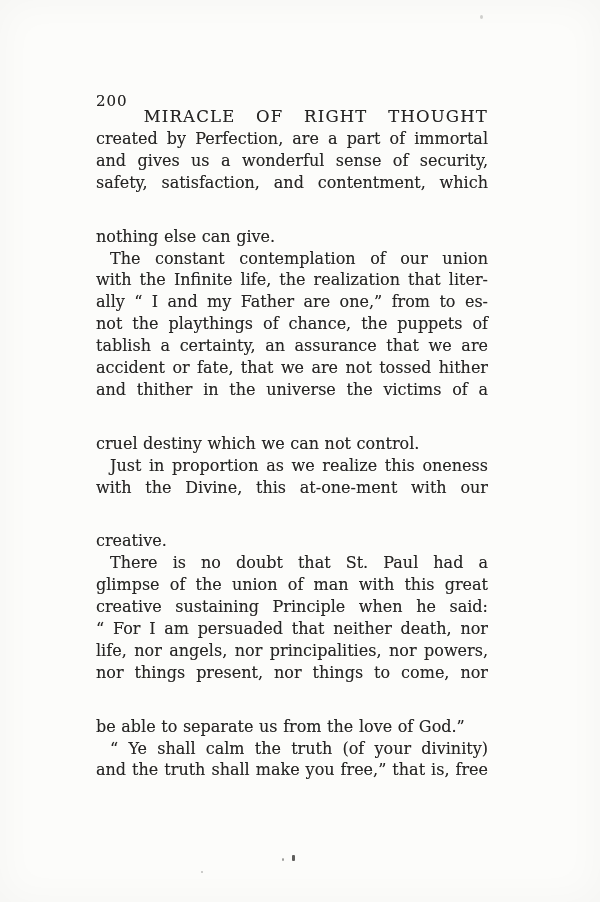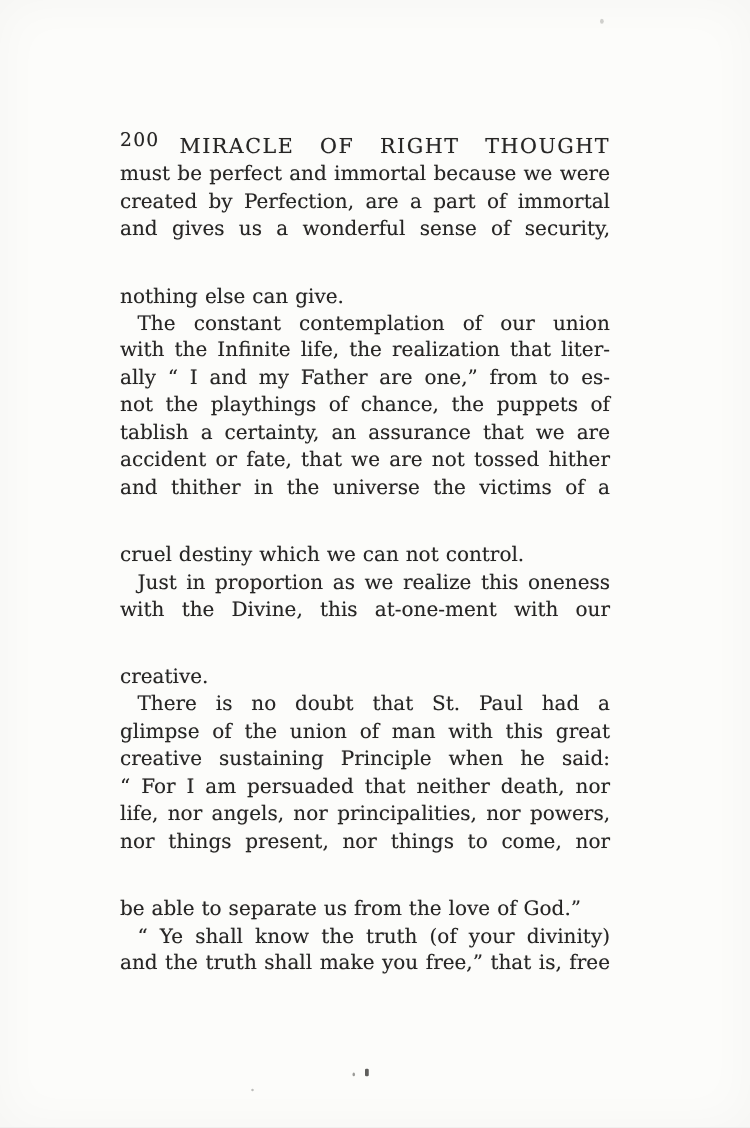--- a/index.html
+++ b/index.html
@@ -17,21 +17,21 @@
     font-family: "DejaVu Serif", "Liberation Serif", serif;
     color: #262524;
     box-shadow: inset 0 0 40px rgba(0,0,0,0.03);
   }
   .running-head {
     position: absolute;
     left: 96px;
     width: 392px;
     top: 92px;
     display: flex;
-    align-items: center;
+    align-items: flex-start;
     font-size: 16px;
     text-shadow: 0 0 0.6px rgba(40,40,40,0.45);
   }
   .page-num {
     font-size: 15px;
     letter-spacing: 1px;
   }
   .head-title {
     flex: 1;
     margin-left: 16px;
@@ -86,43 +86,43 @@
 <body>
 
 <div class="page">
 
   <div class="running-head">
     <span class="page-num">200</span>
     <span class="head-title"><span>MIRACLE OF RIGHT THOUGHT</span></span>
   </div>
 
   <div class="text-block">
-      <div class="line">must be perfect and immortal because we were</div>
       <div class="line">created by Perfection, are a part of immortal</div>
       <div class="line">and gives us a wonderful sense of security,</div>
+      <div class="line">safety, satisfaction, and contentment, which</div>
       <div class="line para-end">nothing else can give.</div>
       <div class="line indent">The constant contemplation of our union</div>
       <div class="line">with the Infinite life, the realization that liter-</div>
       <div class="line">ally “ I and my Father are one,” from to es-</div>
       <div class="line">not the playthings of chance, the puppets of</div>
       <div class="line">tablish a certainty, an assurance that we are</div>
       <div class="line">accident or fate, that we are not tossed hither</div>
       <div class="line">and thither in the universe the victims of a</div>
       <div class="line para-end">cruel destiny which we can not control.</div>
       <div class="line indent">Just in proportion as we realize this oneness</div>
       <div class="line">with the Divine, this at-one-ment with our</div>
       <div class="line para-end">creative.</div>
       <div class="line indent">There is no doubt that St. Paul had a</div>
       <div class="line">glimpse of the union of man with this great</div>
       <div class="line">creative sustaining Principle when he said:</div>
       <div class="line">“ For I am persuaded that neither death, nor</div>
       <div class="line">life, nor angels, nor principalities, nor powers,</div>
       <div class="line">nor things present, nor things to come, nor</div>
       <div class="line para-end">be able to separate us from the love of God.”</div>
-      <div class="line indent">“ Ye shall know the truth (of your divinity)</div>
+      <div class="line indent">“ Ye shall calm the truth (of your divinity)</div>
       <div class="line">and the truth shall make you free,” that is, free</div>
     </div>
 
   <div class="speck s1"></div>
   <div class="speck s2"></div>
   <div class="speck s3"></div>
   <div class="speck s4"></div>
 
 </div>
 

